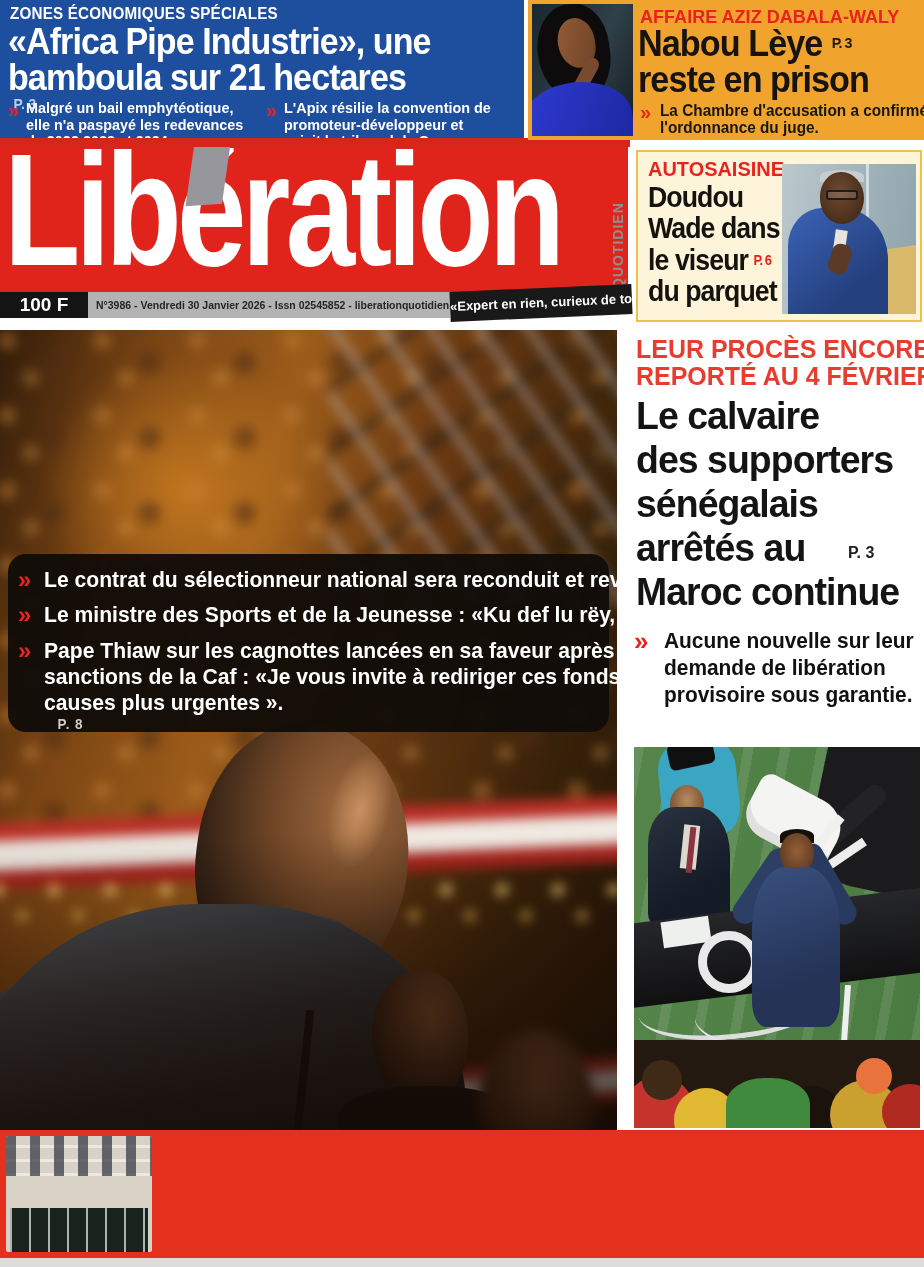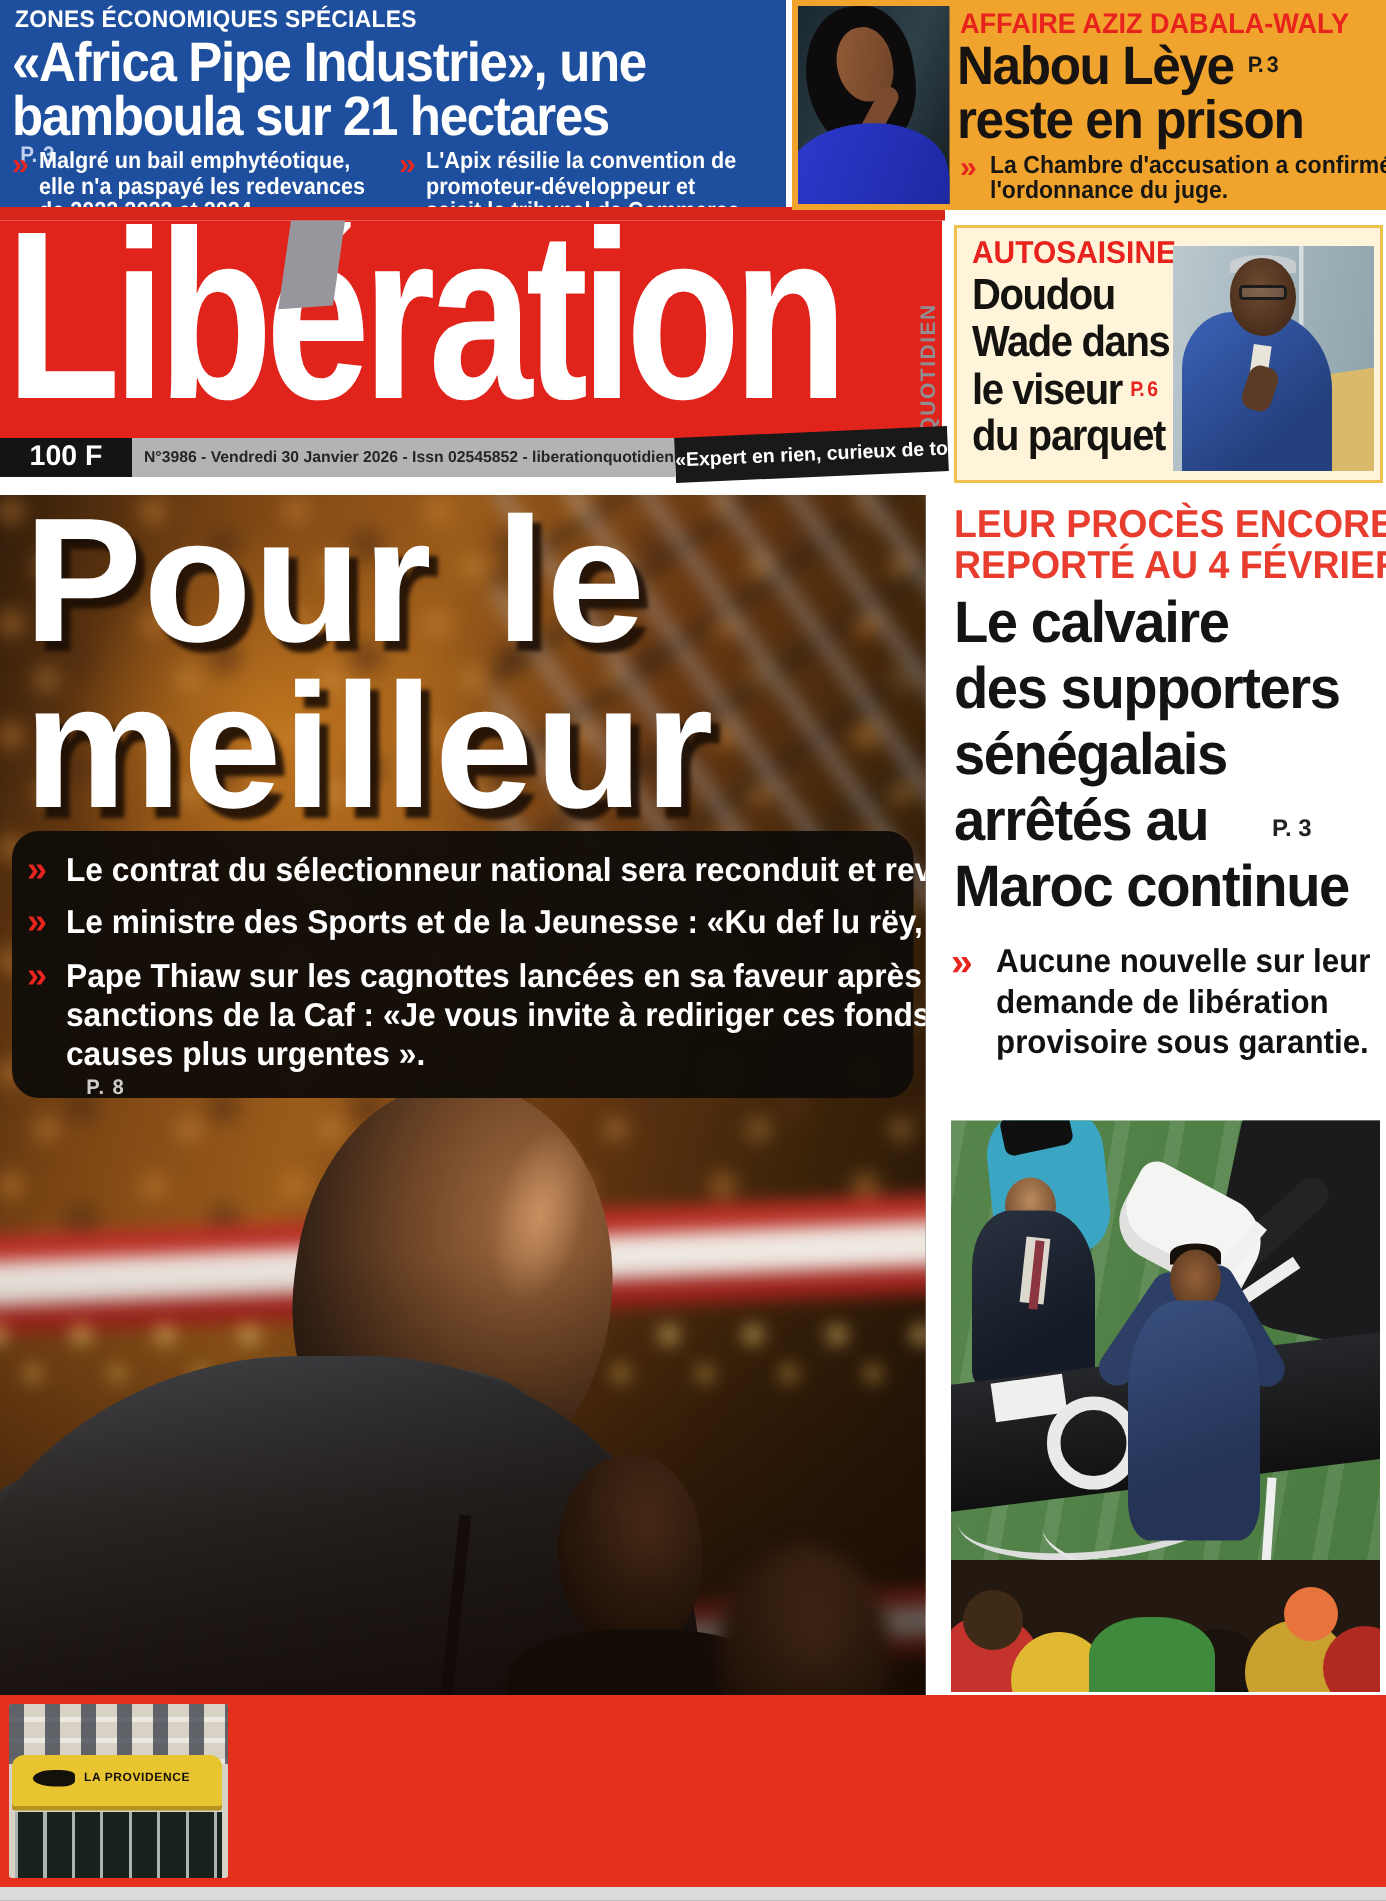--- a/index.html
+++ b/index.html
@@ -274,24 +274,20 @@
     <div class="mp-collar"></div>
     <div class="mp-hood"></div>
     <div class="mp-hood2"></div>
     <div class="mp-jacket"></div>
     <div class="mp-zip"></div>
     <div class="mp-head2"></div>
     <div class="mp-sh2"></div>
     <div class="mp-head3"></div>
     <div class="mp-crowd-dark"></div>
 
-    <div class="mp-headline">
-      <span>Pour le</span>
-      <span>meilleur</span>
-    </div>
 
     <div class="mp-bullets">
       <div class="mp-row">
         <span class="chev">»</span>
         <p>Le contrat du sélectionneur national sera reconduit et revalorisé.</p>
       </div>
       <div class="mp-row">
         <span class="chev">»</span>
         <p>Le ministre des Sports et de la Jeunesse : «Ku def lu rëy, am lu rëy... ».</p>
       </div>
@@ -365,23 +361,19 @@
       <div class="rp-c" style="left:248px;bottom:-12px;width:56px;height:56px;background:#b02a22"></div>
       <div class="rp-c" style="left:8px;bottom:28px;width:40px;height:40px;background:#3e2a16"></div>
       <div class="rp-c" style="left:222px;bottom:34px;width:36px;height:36px;background:#e8733c"></div>
     </div>
     <div class="rp-green"></div>
   </div>
 
   <section class="abs banner">
     <div class="b-photo">
       <div class="b-windows"></div>
-      <div class="b-awning">
-        <div class="b-elephant"></div>
-        <div class="b-awning-label">LA PROVIDENCE</div>
-      </div>
       <div class="b-store"></div>
     </div>
   </section>
 
   <div class="abs bottom-strip"></div>
 
 </div>
 
 </body></html>

